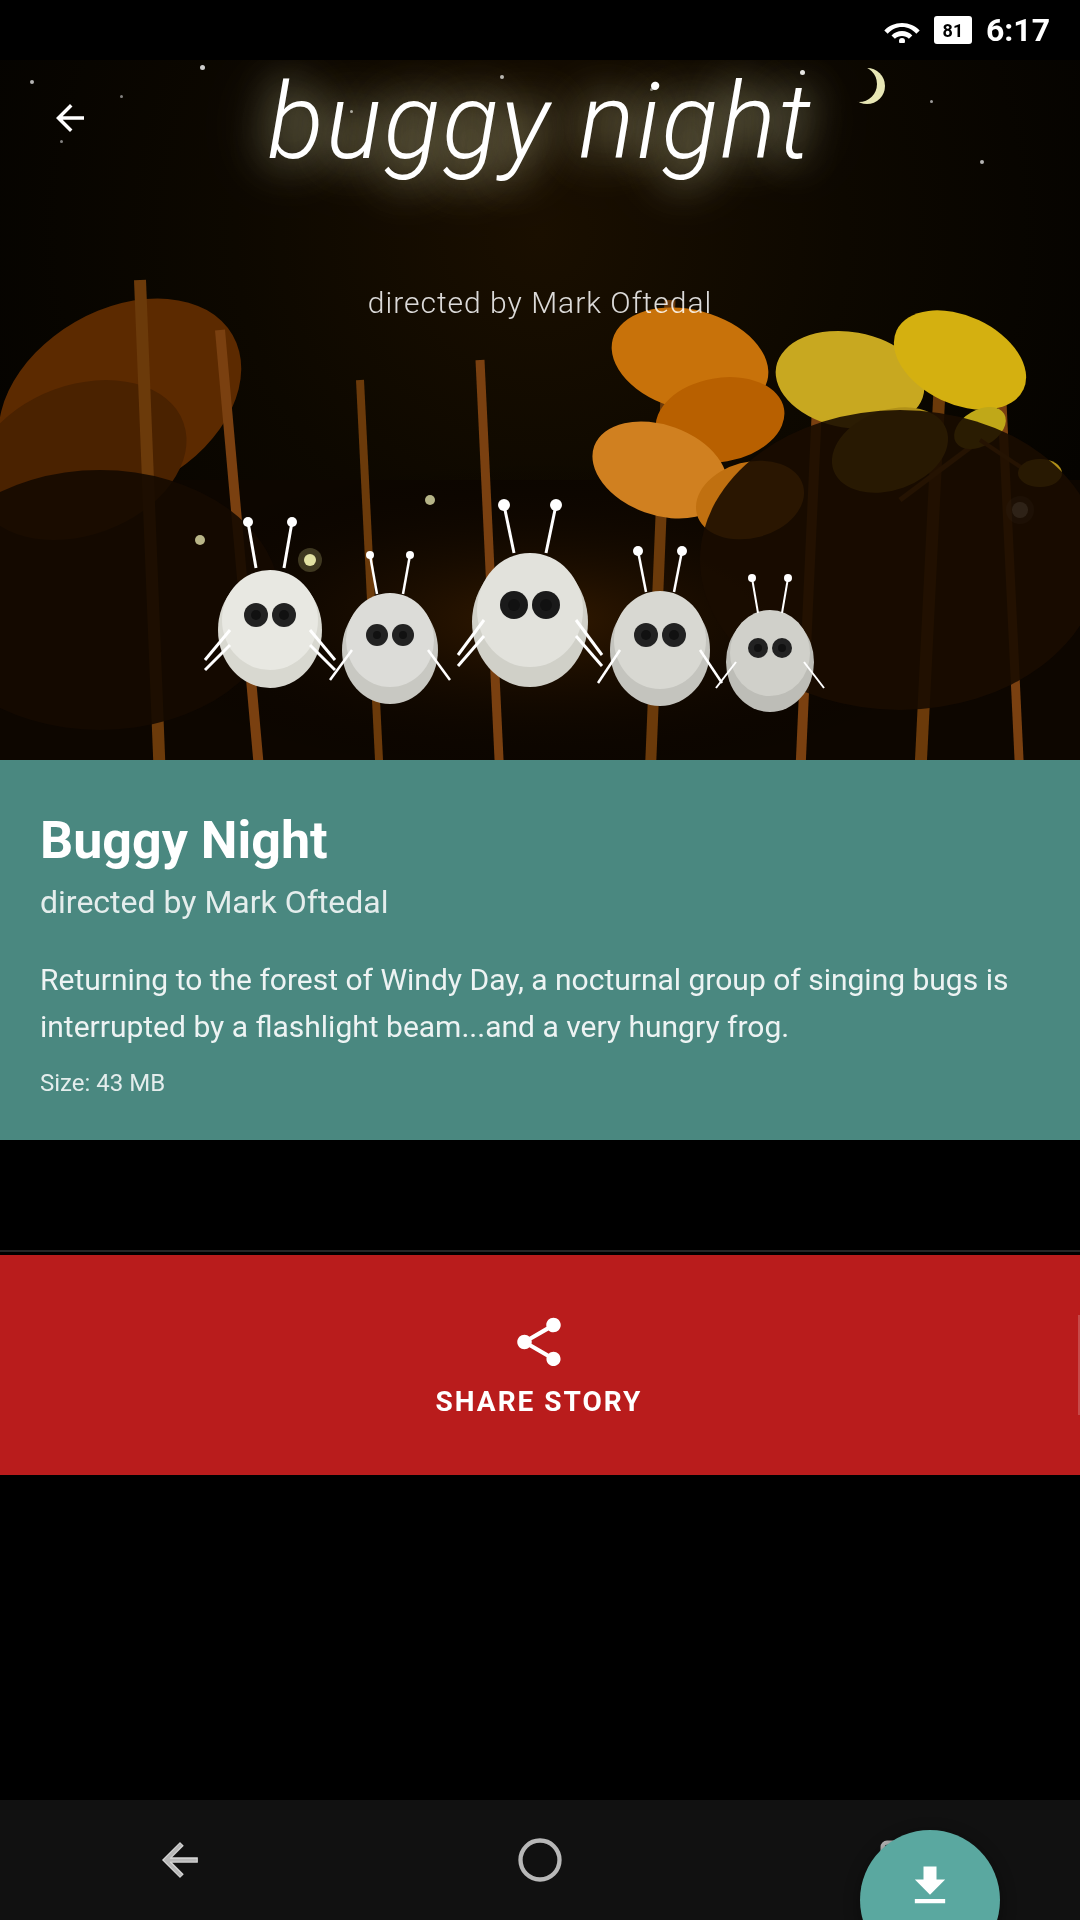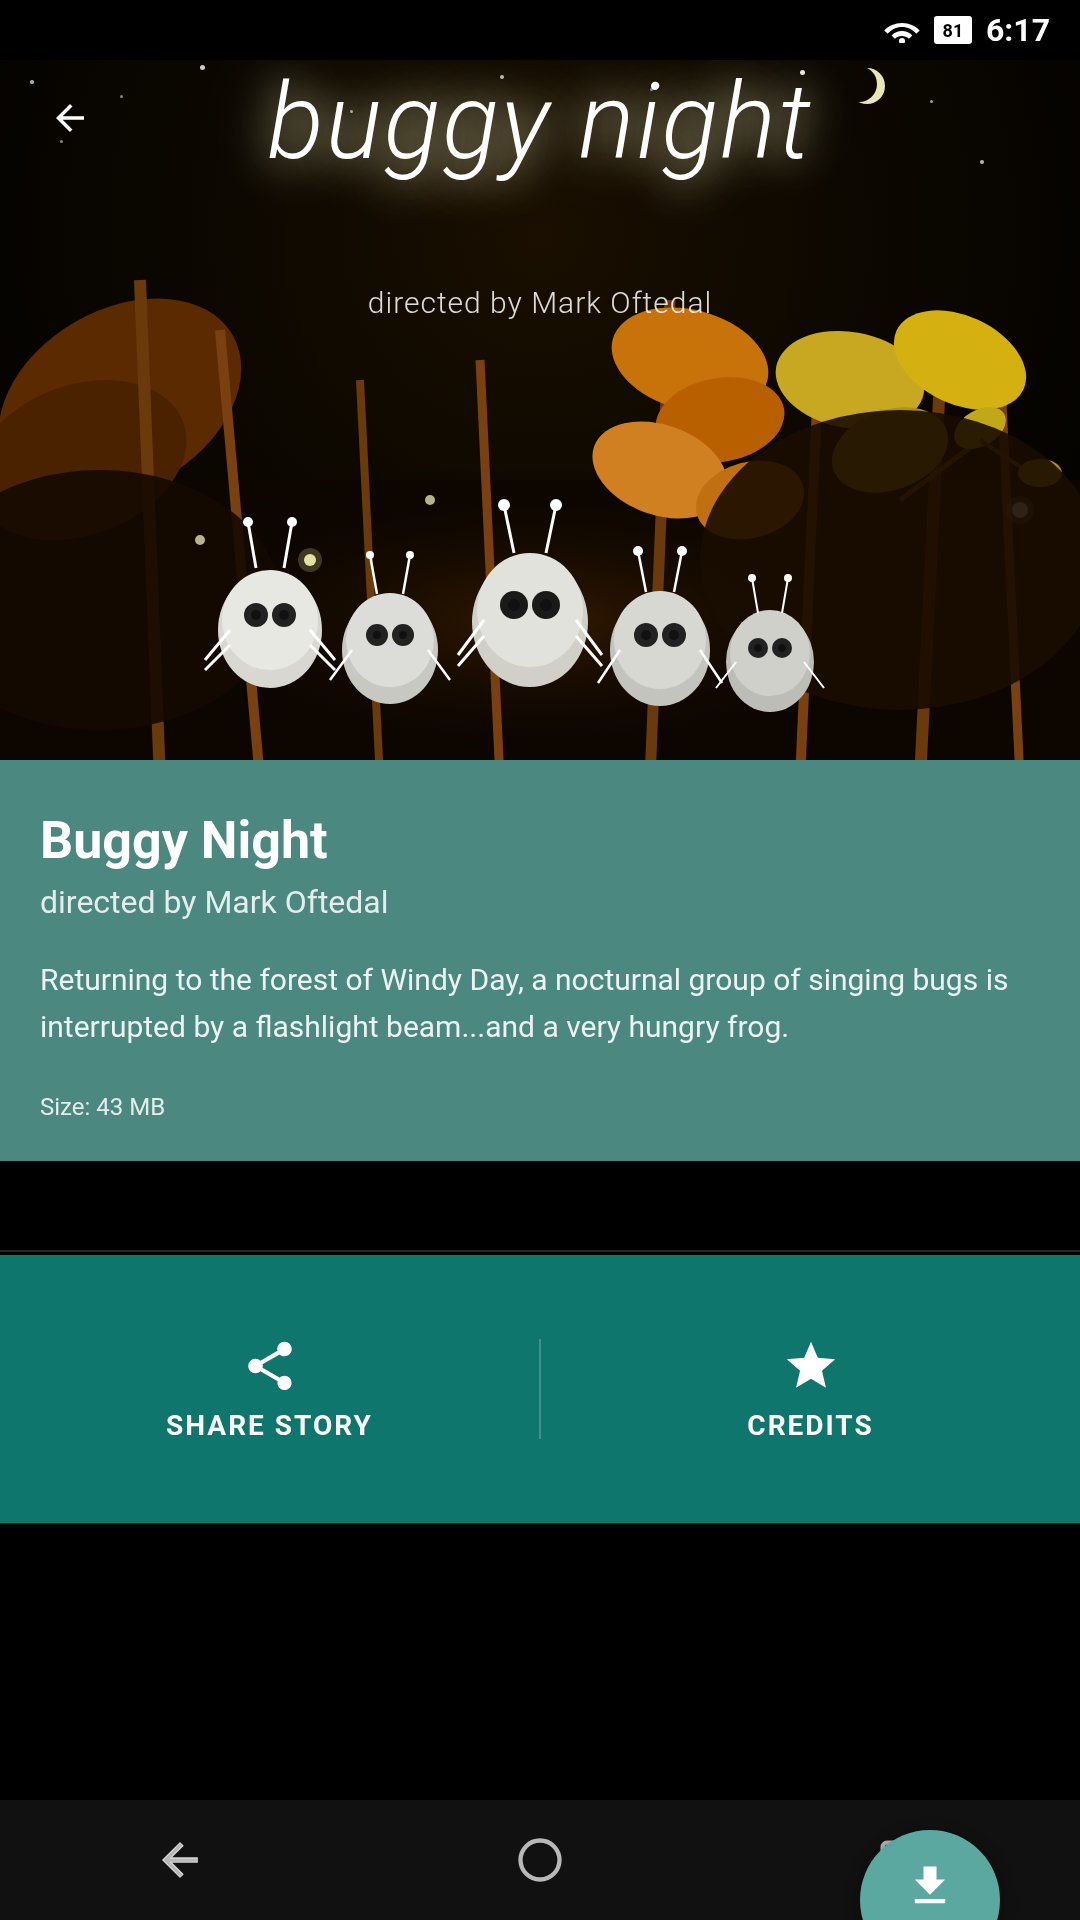--- a/index.html
+++ b/index.html
@@ -199,21 +199,21 @@
     .info-director {
       color: rgba(255,255,255,0.85);
       font-size: 32px;
       font-weight: 400;
       margin-bottom: 36px;
     }
     .info-description {
       color: rgba(255,255,255,0.9);
       font-size: 30px;
       line-height: 1.55;
-      margin-bottom: 43px;
+      margin-bottom: 19px;
     }
     .info-size {
       color: rgba(255,255,255,0.85);
       font-size: 24px;
     }
 
     
     .divider-line {
       position: absolute;
       top: 1250px;
@@ -222,22 +222,22 @@
       height: 2px;
       background: rgba(255,255,255,0.15);
     }
 
     
     .bottom-actions {
       position: absolute;
       top: 1255px;
       left: 0;
       width: 100%;
-      background: #0f766e;
-      height: 268px;
+      background: #b91c1c;
+      height: 220px;
       display: flex;
       align-items: center;
       justify-content: space-around;
     }
     .action-btn {
       display: flex;
       flex-direction: column;
       align-items: center;
       justify-content: center;
       cursor: pointer;
@@ -480,26 +480,20 @@
 <div class="divider-line"></div>
 
 <div class="bottom-actions">
   <div class="action-btn">
     <svg viewBox="0 0 24 24" xmlns="http://www.w3.org/2000/svg">
       <path d="M18 16.08c-.76 0-1.44.3-1.96.77L8.91 12.7c.05-.23.09-.46.09-.7s-.04-.47-.09-.7l7.05-4.11c.54.5 1.25.81 2.04.81 1.66 0 3-1.34 3-3s-1.34-3-3-3-3 1.34-3 3c0 .24.04.47.09.7L8.04 9.81C7.5 9.31 6.79 9 6 9c-1.66 0-3 1.34-3 3s1.34 3 3 3c.79 0 1.5-.31 2.04-.81l7.12 4.16c-.05.21-.08.43-.08.65 0 1.61 1.31 2.92 2.92 2.92s2.92-1.31 2.92-2.92-1.31-2.92-2.92-2.92z"></path>
     </svg>
     <span class="action-btn-label">SHARE STORY</span>
   </div>
   <div class="action-divider"></div>
-  <div class="action-btn">
-    <svg viewBox="0 0 24 24" xmlns="http://www.w3.org/2000/svg">
-      <path d="M12 17.27L18.18 21l-1.64-7.03L22 9.24l-7.19-.61L12 2 9.19 8.63 2 9.24l5.46 4.73L5.82 21z"></path>
-    </svg>
-    <span class="action-btn-label">CREDITS</span>
-  </div>
 </div>
 
 <div class="nav-bar">
   <div class="nav-btn">
     <svg viewBox="0 0 24 24" fill="none" xmlns="http://www.w3.org/2000/svg">
       <path d="M20 11H7.83l5.59-5.59L12 4l-8 8 8 8 1.41-1.41L7.83 13H20v-2z" fill="rgba(255,255,255,0.7)" stroke="rgba(255,255,255,0.7)" stroke-width="0.5"></path>
     </svg>
   </div>
   <div class="nav-btn">
     <svg viewBox="0 0 24 24" fill="none" xmlns="http://www.w3.org/2000/svg">

